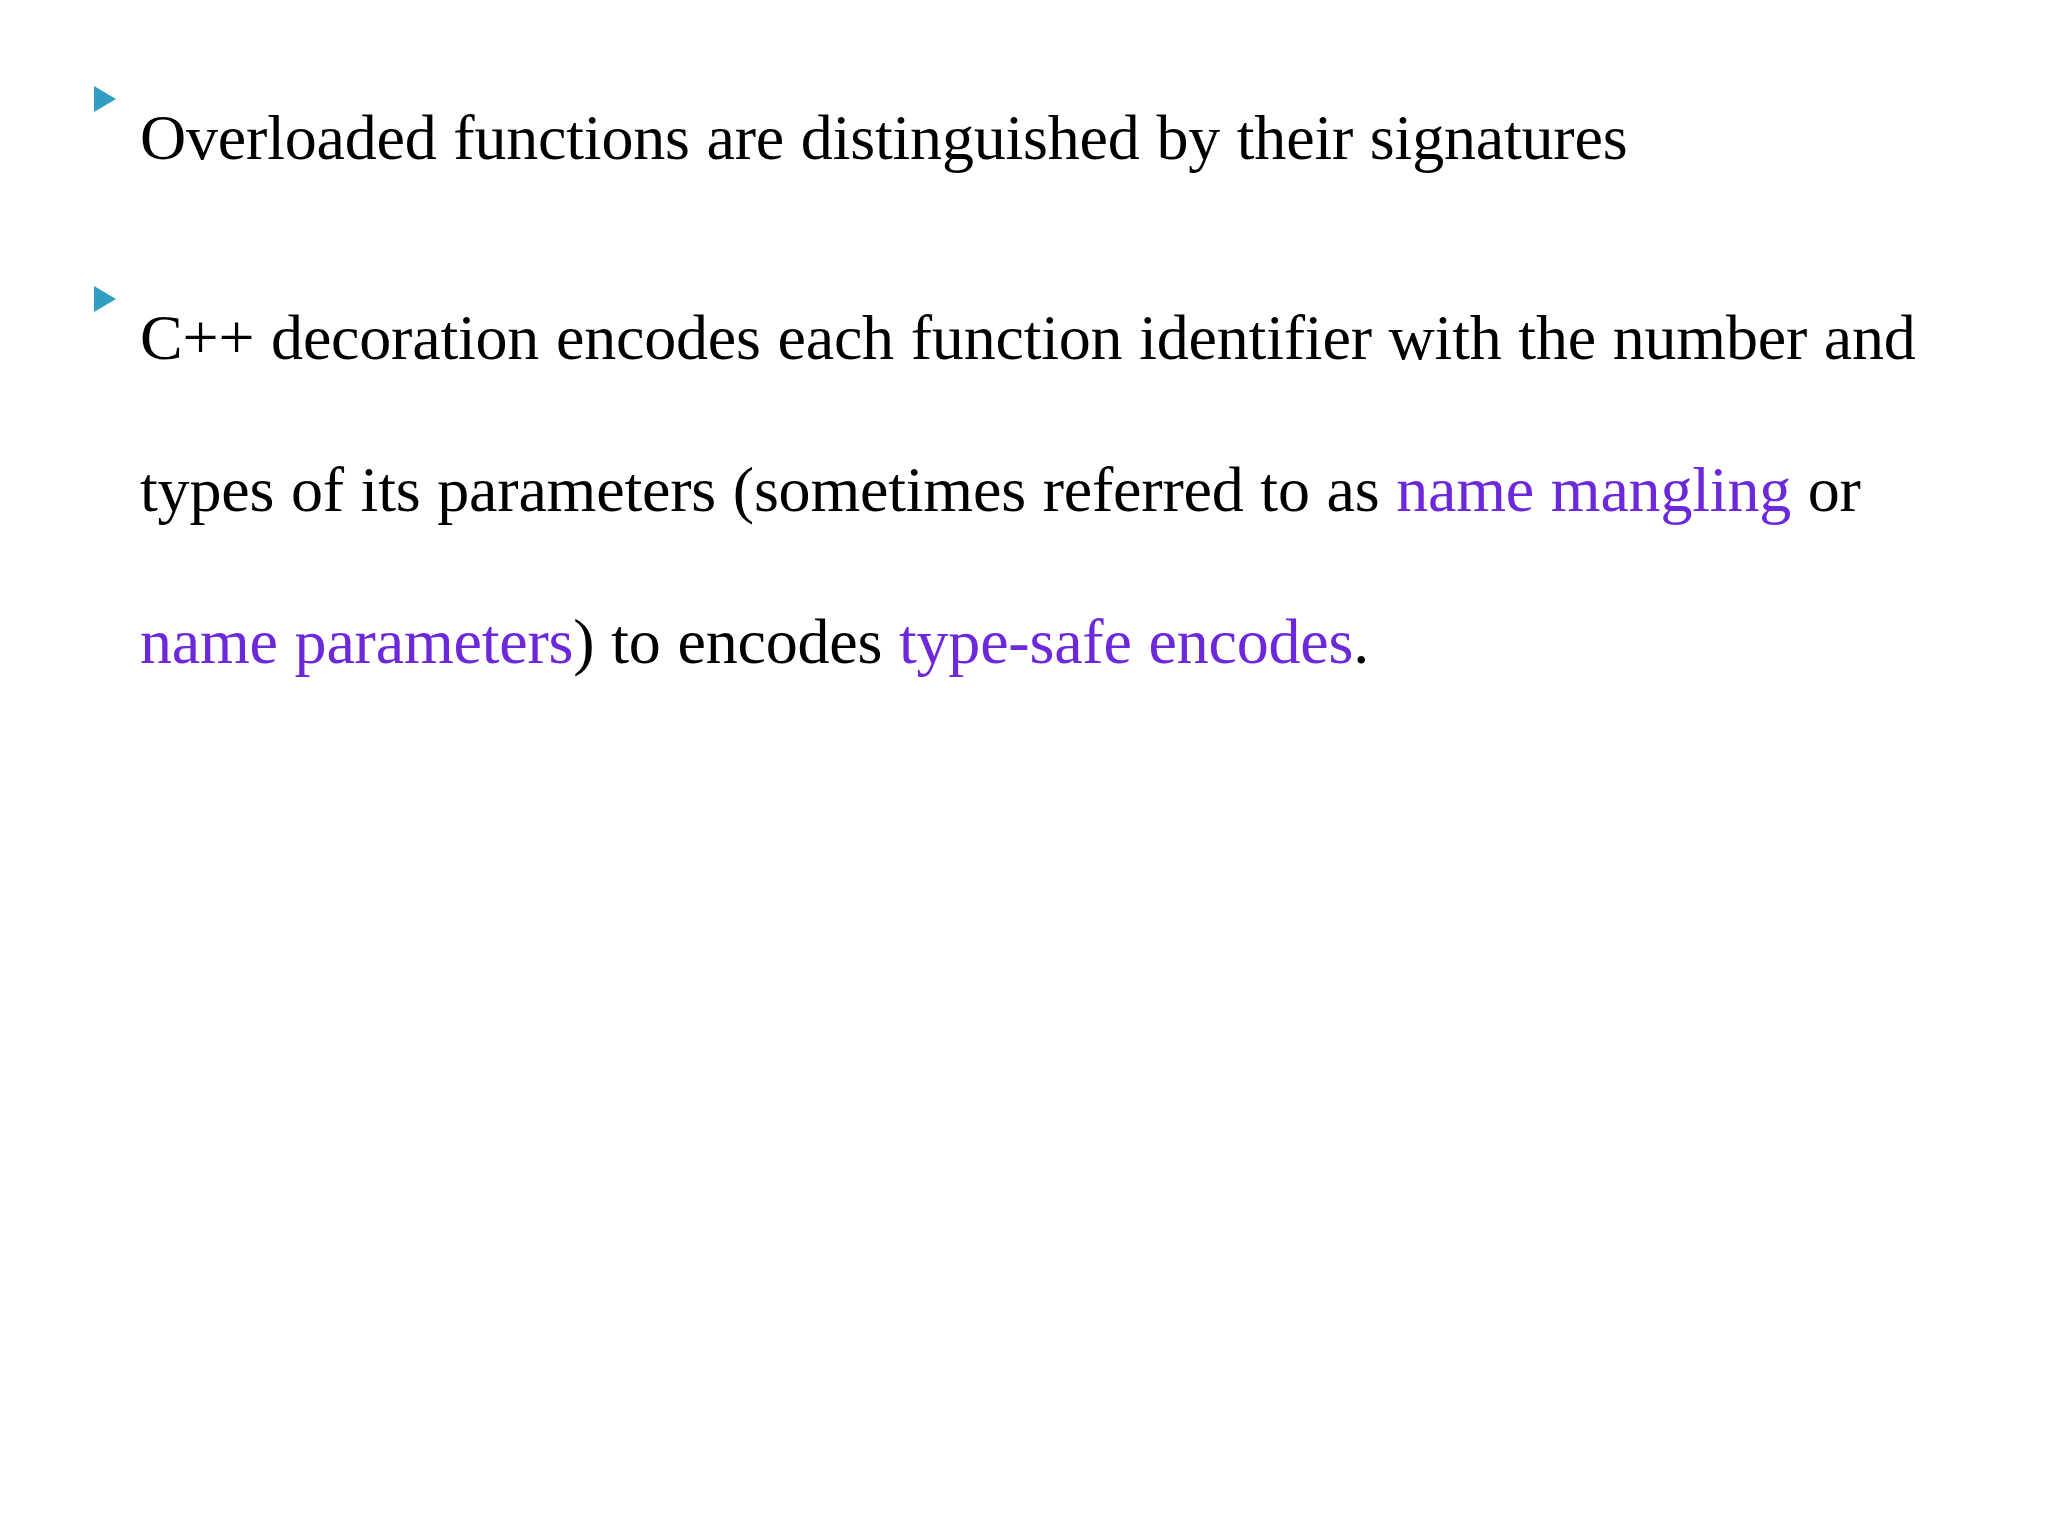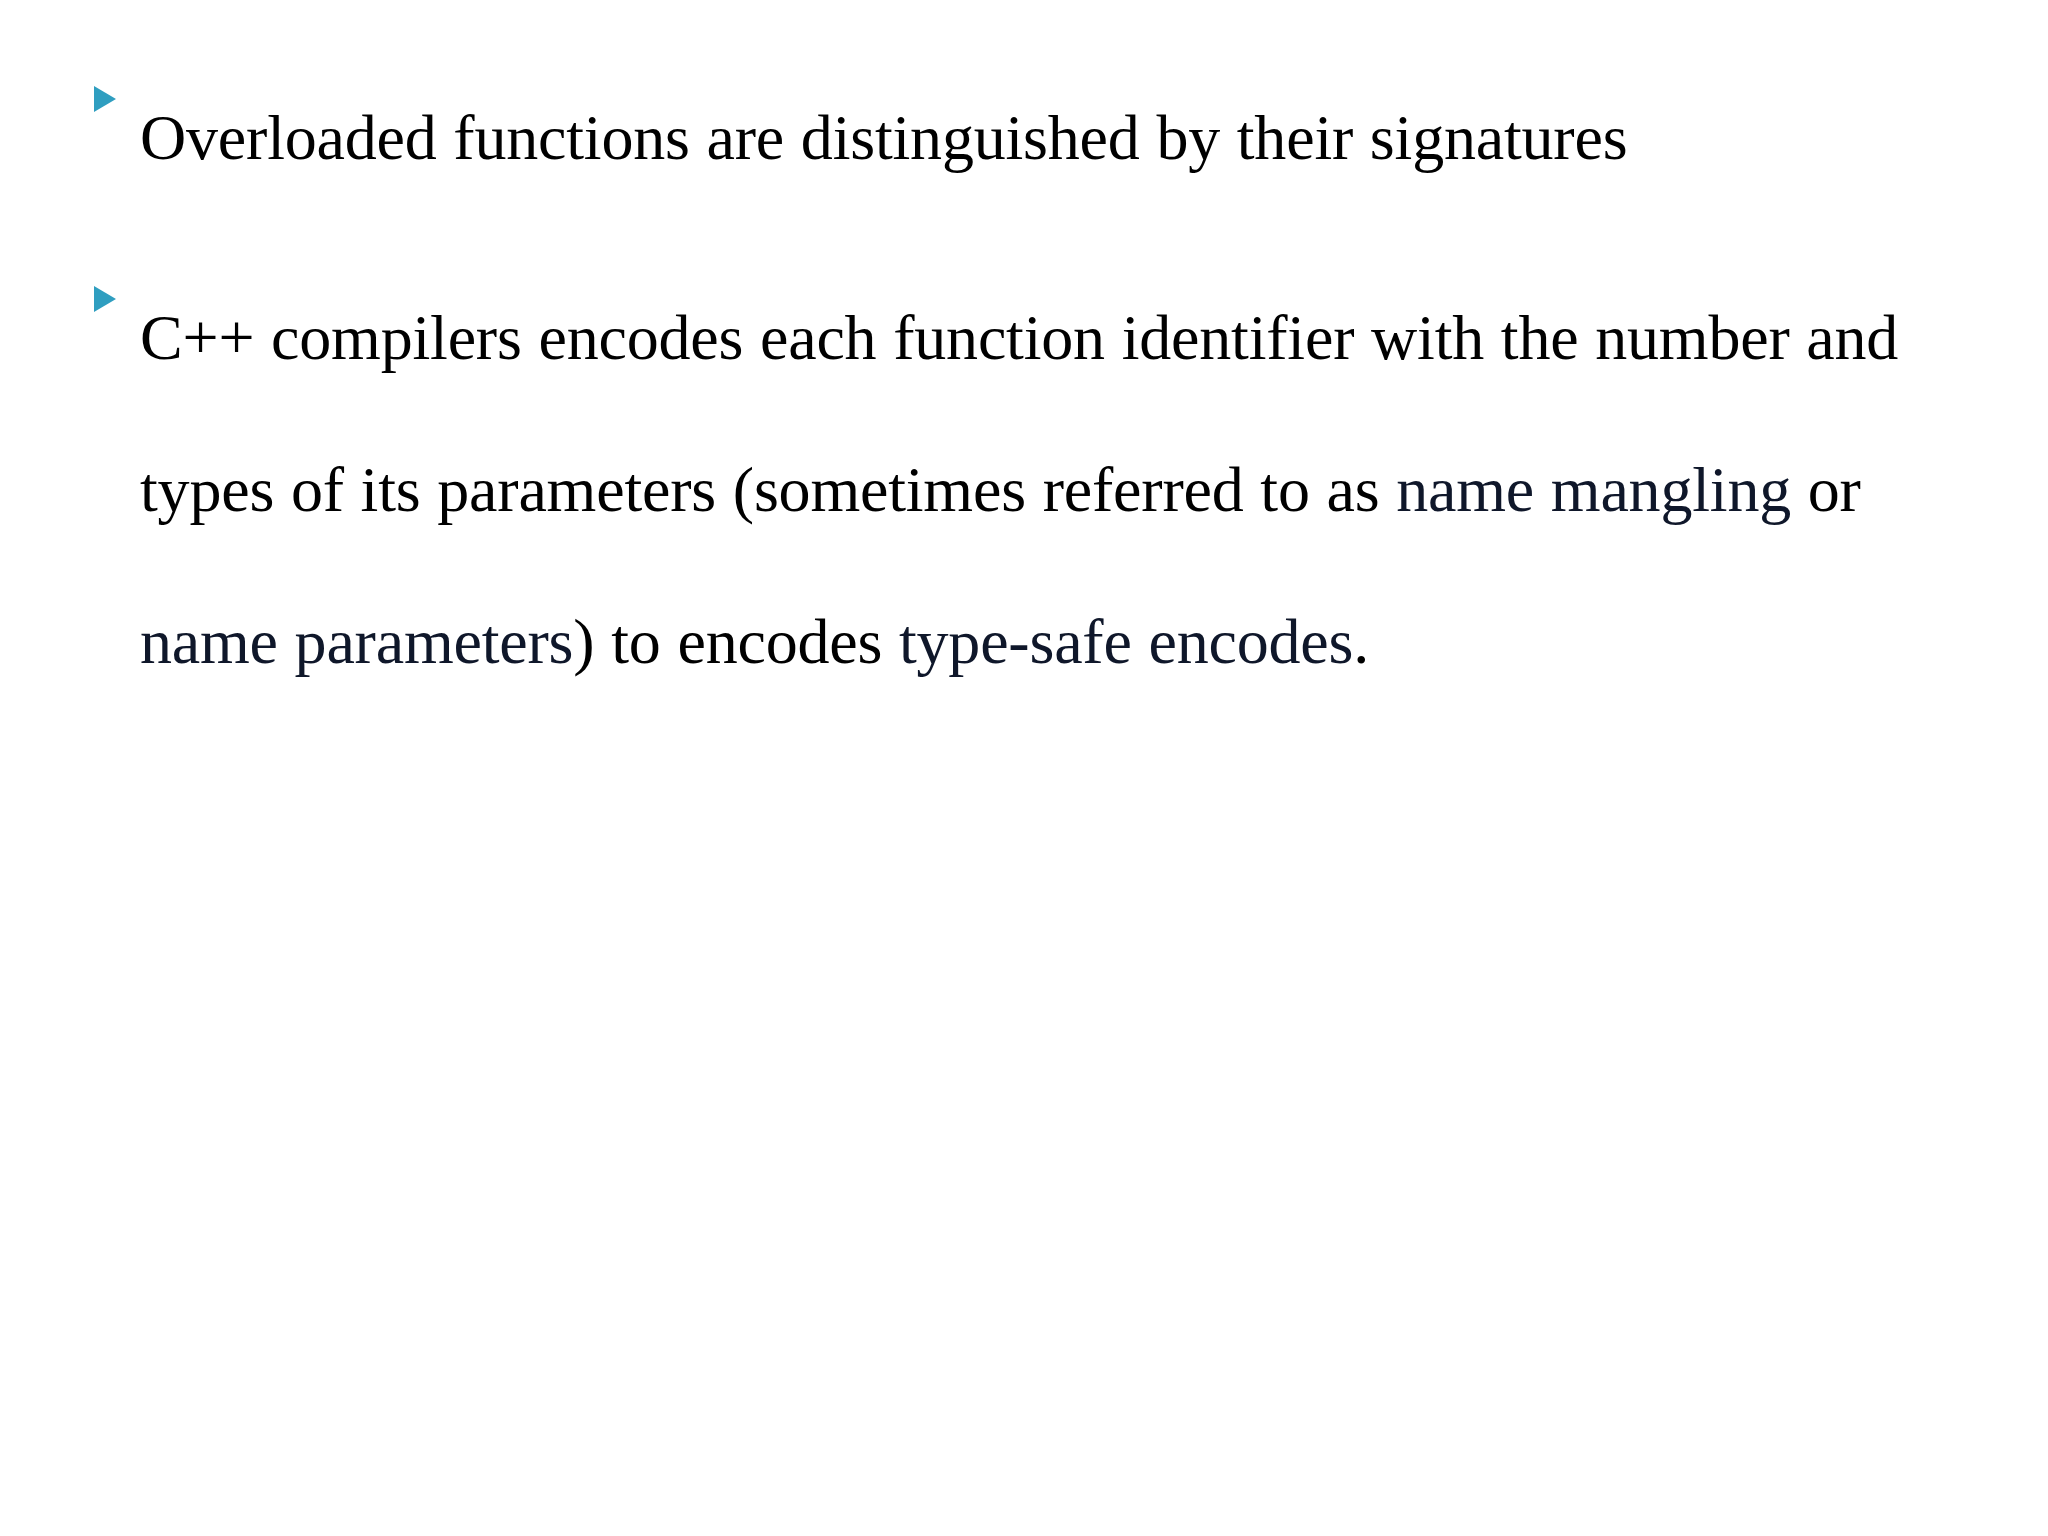--- a/index.html
+++ b/index.html
@@ -62,21 +62,21 @@
 
   .bullet-text {
     font-size: 64px;
     line-height: 152px;
     letter-spacing: -0.2px;
     word-spacing: 1px;
     color: #000000;
     white-space: normal;
   }
 
-  .blue { color: #0f172a; }
+  .blue { color: #6d28d9; }
 
   
   .item-1 { margin-top: 0px; }
   .item-2 { margin-top: 48px; }
   .item-3 { margin-top: 48px; }
 </style>
 </head>
 <body>
 
 <div class="faint-panel"></div>
@@ -95,17 +95,17 @@
       </span>
     </div>
 
 
     <div class="bullet-item item-3">
       <span class="bullet-marker">
         <svg width="26" height="32" viewBox="0 0 26 32" aria-hidden="true">
           <polygon points="2,3 24,16 2,29" fill="#2f9ec0"></polygon>
         </svg>
       </span>
-      <span class="bullet-text"><span>C++ compilers encodes each function identifier with the number and types of its parameters (sometimes referred to as </span><span class="blue">name mangling</span><span> or </span><span class="blue">name parameters</span><span>) to encodes </span><span class="blue">type-safe encodes</span><span>.</span></span>
+      <span class="bullet-text"><span>C++ decoration encodes each function identifier with the number and types of its parameters (sometimes referred to as </span><span class="blue">name mangling</span><span> or </span><span class="blue">name parameters</span><span>) to encodes </span><span class="blue">type-safe encodes</span><span>.</span></span>
     </div>
 
   </div>
 </div>
 
 </body></html>

